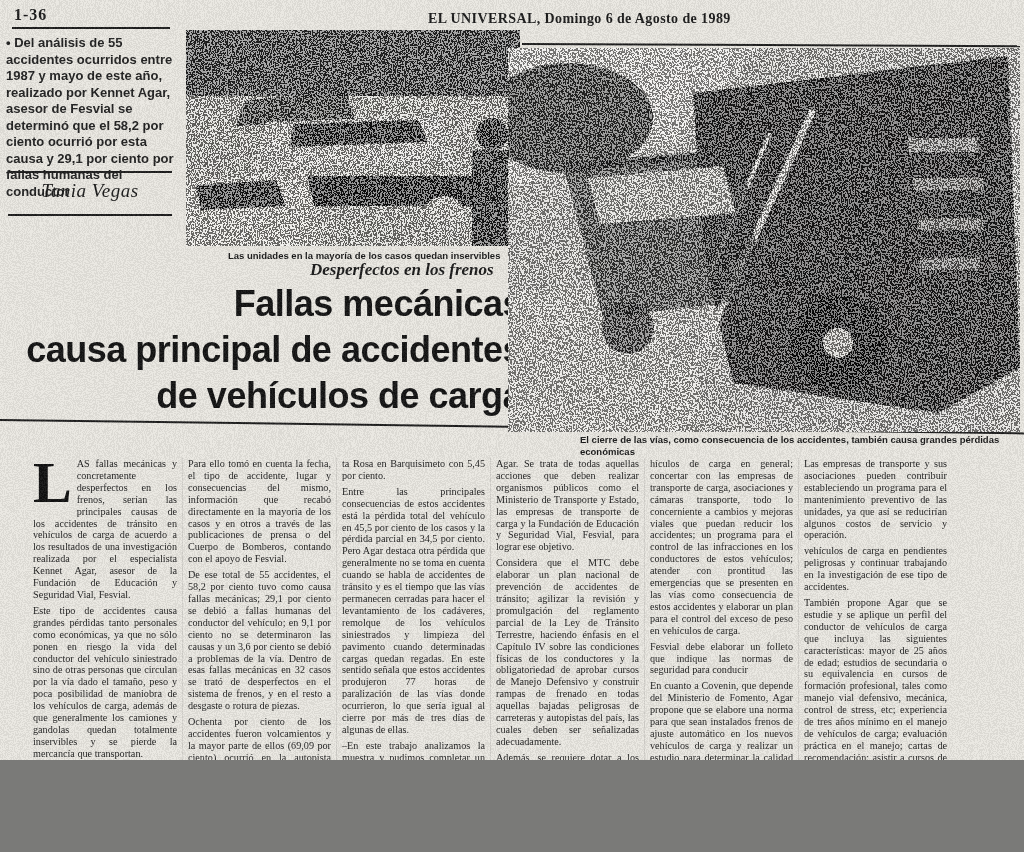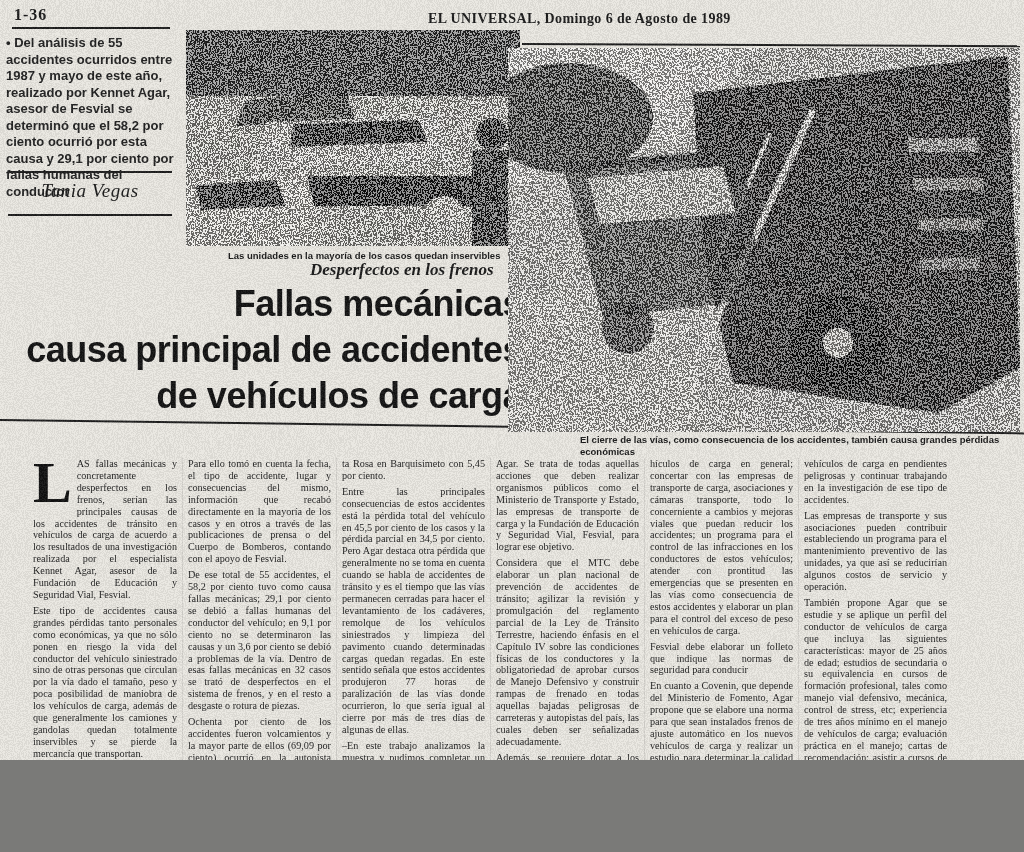--- a/index.html
+++ b/index.html
@@ -167,22 +167,22 @@
       <p>Agar. Se trata de todas aquellas acciones que deben realizar organismos públicos como el Ministerio de Transporte y Estado, las empresas de transporte de carga y la Fundación de Educación y Seguridad Vial, Fesvial, para lograr ese objetivo.</p>
       <p>Considera que el MTC debe elaborar un plan nacional de prevención de accidentes de tránsito; agilizar la revisión y promulgación del reglamento parcial de la Ley de Tránsito Terrestre, haciendo énfasis en el Capítulo IV sobre las condiciones físicas de los conductores y la obligatoriedad de aprobar cursos de Manejo Defensivo y construir rampas de frenado en todas aquellas bajadas peligrosas de carreteras y autopistas del país, las cuales deben ser señalizadas adecuadamente.</p>
       <p>Además, se requiere dotar a los destacamentos viales de cada Estado de suficiente personal, unidades, radiotrasmisores, radares, alcotest y equipos; realizar cada tres años revisiones técnicas a los ve-</p>
     </div>
     <div class="col">
       <p>hículos de carga en general; concertar con las empresas de transporte de carga, asociaciones y cámaras transporte, todo lo concerniente a cambios y mejoras viales que puedan reducir los accidentes; un programa para el control de las infracciones en los conductores de estos vehículos; atender con prontitud las emergencias que se presenten en las vías como consecuencia de estos accidentes y elaborar un plan para el control del exceso de peso en vehículos de carga.</p>
       <p>Fesvial debe elaborar un folleto que indique las normas de seguridad para conducir</p>
       <p>En cuanto a Covenin, que depende del Ministerio de Fomento, Agar propone que se elabore una norma para que sean instalados frenos de ajuste automático en los nuevos vehículos de carga y realizar un estudio para determinar la calidad de los diferentes componentes de los sistemas de frenos, tales como: tuberías, conexiones, mangueras, diafragmas, fluido, Hidrovac, correas, bandas, etc.</p>
     </div>
     <div class="col">
+      <p>Las empresas de transporte y sus asociaciones pueden contribuir estableciendo un programa para el mantenimiento preventivo de las unidades, ya que así se reducirían algunos costos de servicio y operación.</p>
       <p>vehículos de carga en pendientes peligrosas y continuar trabajando en la investigación de ese tipo de accidentes.</p>
-      <p>Las empresas de transporte y sus asociaciones pueden contribuir estableciendo un programa para el mantenimiento preventivo de las unidades, ya que así se reducirían algunos costos de servicio y operación.</p>
       <p>También propone Agar que se estudie y se aplique un perfil del conductor de vehículos de carga que incluya las siguientes características: mayor de 25 años de edad; estudios de secundaria o su equivalencia en cursos de formación profesional, tales como manejo vial defensivo, mecánica, control de stress, etc; experiencia de tres años mínimo en el manejo de vehículos de carga; evaluación práctica en el manejo; cartas de recomendación; asistir a cursos de manejo defensivo II y exámenes médicos, psicológicos y/o psiquiátricos.</p>
     </div>
   </div>
   <div class="rule end-rule"></div>
 
   <div class="scan-noise">
     <svg viewBox="0 0 1024 852" preserveAspectRatio="none">
       <defs>
         <filter id="noiseP" x="0" y="0" width="100%" height="100%">
           <feTurbulence type="fractalNoise" baseFrequency="0.9" numOctaves="2" seed="41" stitchTiles="stitch"></feTurbulence>

